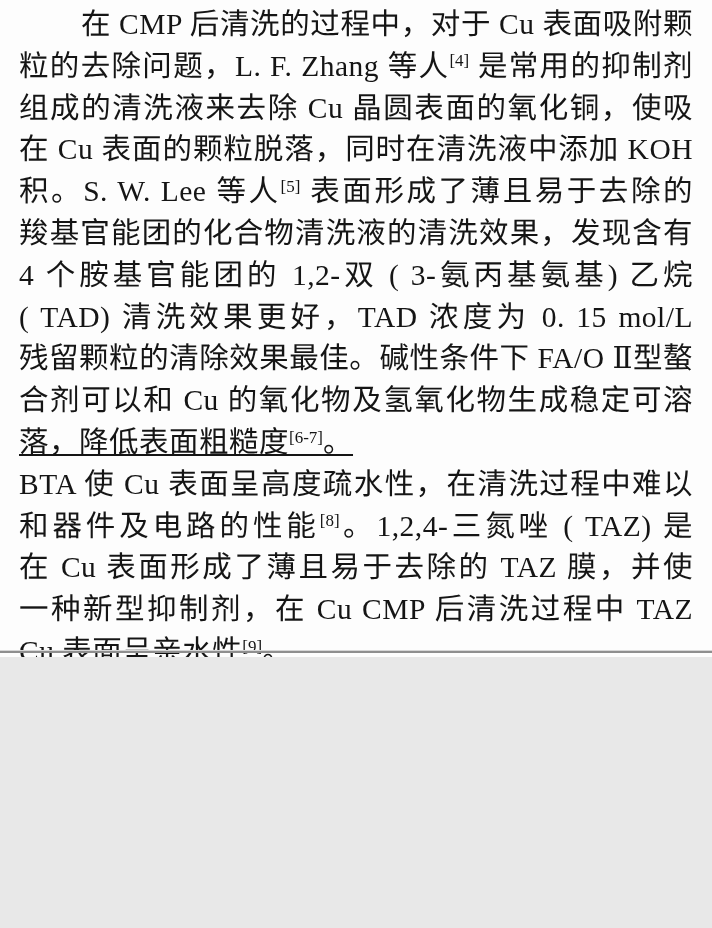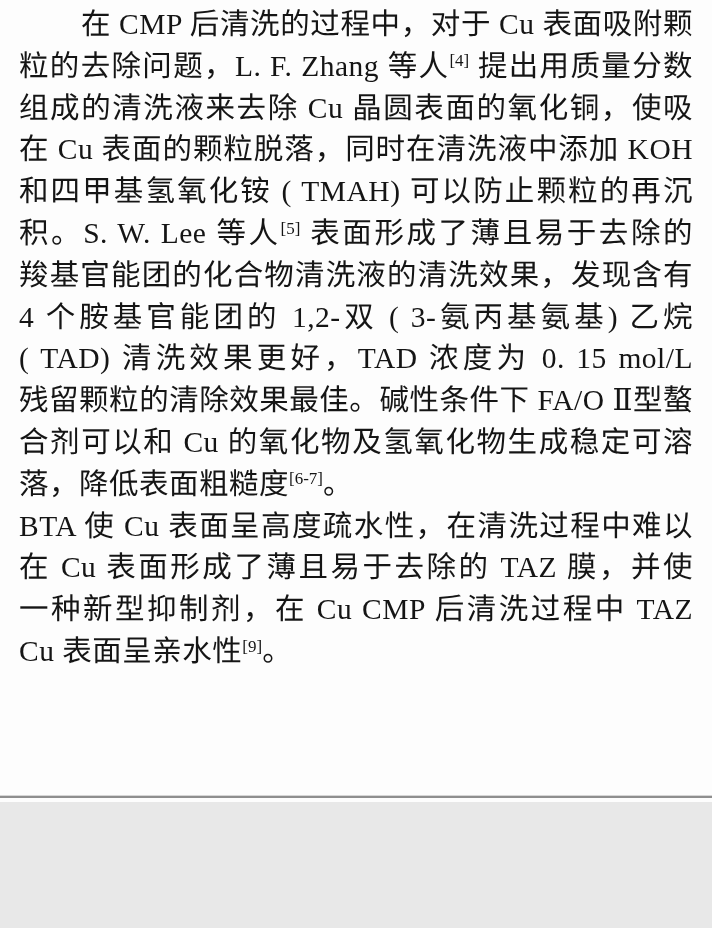--- a/index.html
+++ b/index.html
@@ -3,21 +3,21 @@
 <meta charset="utf-8">
 <style>
   html, body {
     margin: 0;
     padding: 0;
     background: #e8e8e8;
   }
   .page {
     position: relative;
     width: 712px;
-    height: 802px;
+    height: 657px;
     margin: 0;
     background: var(--page-bg, #fdfdfd);
     color: var(--text-color, #151515);
     font-family: "Liberation Serif", "DejaVu Serif", serif;
     overflow: hidden;
   }
   .text-block {
     position: absolute;
     left: 19px;
     top: 4px;
@@ -37,20 +37,21 @@
     overflow: hidden;
     white-space: normal;
     letter-spacing: 0.5px;
   }
   .line.indent {
     text-indent: 62px;
   }
   .line.last {
     text-align: center;
     text-align-last: left;
+    text-decoration: underline;
   }
   .line sup {
     font-size: 17px;
     line-height: 0;
     vertical-align: baseline;
     position: relative;
     top: -0.55em;
     letter-spacing: 0;
   }
   .line sub {
@@ -71,33 +72,33 @@
     border-top: 1px solid var(--rule-light, #d6d6d6);
   }
 </style>
 </head>
 <body>
 
 <div class="page">
   <div class="text-block">
       <div class="paragraph">
         <div class="line indent"><span>在 CMP 后清洗的过程中，对于 Cu 表面吸附颗</span></div>
-        <div class="line"><span>粒的去除问题，L. F. Zhang 等人</span><sup>[4]</sup><span> 提出用质量分数</span></div>
+        <div class="line"><span>粒的去除问题，L. F. Zhang 等人</span><sup>[4]</sup><span> 是常用的抑制剂</span></div>
         <div class="line"><span>组成的清洗液来去除 Cu 晶圆表面的氧化铜，使吸附</span></div>
         <div class="line"><span>在 Cu 表面的颗粒脱落，同时在清洗液中添加 KOH</span></div>
-        <div class="line"><span>和四甲基氢氧化铵 ( TMAH) 可以防止颗粒的再沉</span></div>
         <div class="line"><span>积。S. W. Lee 等人</span><sup>[5]</sup><span> 表面形成了薄且易于去除的</span></div>
         <div class="line"><span>羧基官能团的化合物清洗液的清洗效果，发现含有</span></div>
         <div class="line"><span>4 个胺基官能团的 1,2-双 ( 3-氨丙基氨基) 乙烷</span></div>
         <div class="line"><span>( TAD) 清洗效果更好，TAD 浓度为 0. 15 mol/L 时，</span></div>
         <div class="line"><span>残留颗粒的清除效果最佳。碱性条件下 FA/O Ⅱ型螯</span></div>
         <div class="line"><span>合剂可以和 Cu 的氧化物及氢氧化物生成稳定可溶的</span></div>
         <div class="line last"><span>落，降低表面粗糙度</span><sup>[6-7]</sup><span>。</span></div>
       </div>
       <div class="paragraph">
         <div class="line"><span>BTA 使 Cu 表面呈高度疏水性，在清洗过程中难以</span></div>
+        <div class="line"><span>和器件及电路的性能</span><sup>[8]</sup><span>。1,2,4-三氮唑 ( TAZ) 是</span></div>
         <div class="line"><span>在 Cu 表面形成了薄且易于去除的 TAZ 膜，并使</span></div>
         <div class="line"><span>一种新型抑制剂，在 Cu CMP 后清洗过程中 TAZ</span></div>
         <div class="line last"><span>Cu 表面呈亲水性</span><sup>[9]</sup><span>。</span></div>
       </div>
     </div>
   <div class="bottom-rule"></div>
 </div>
 
 </body></html>

